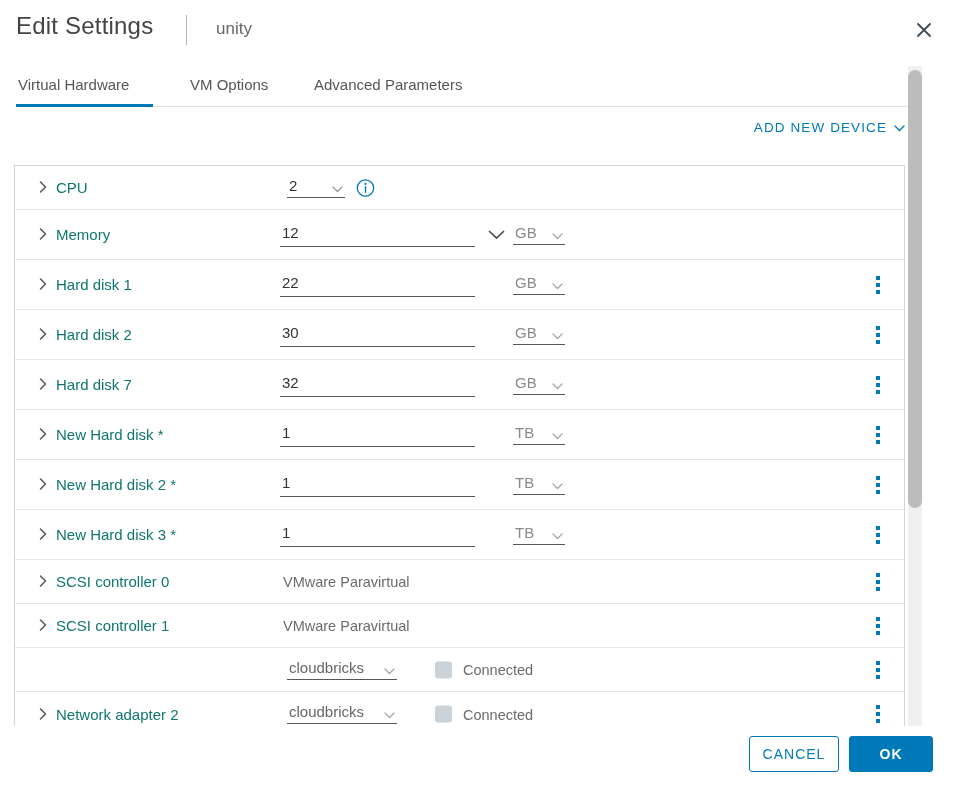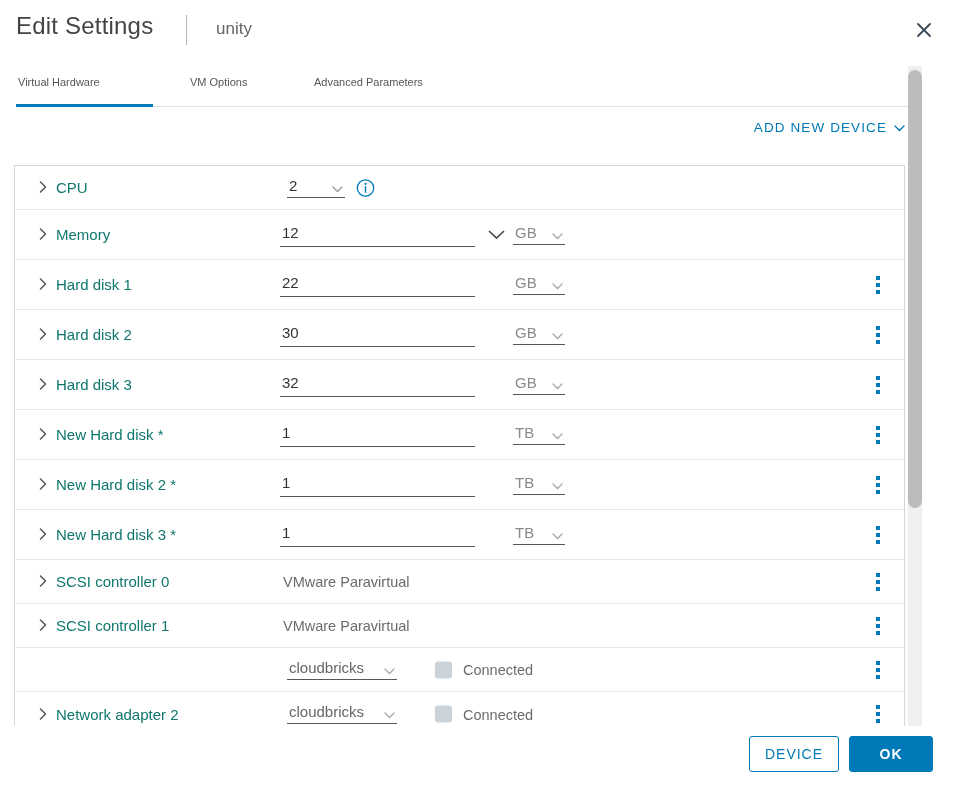--- a/index.html
+++ b/index.html
@@ -38,21 +38,21 @@
     display: flex; align-items: center; justify-content: center;
   }
   .close-btn svg { display: block; }
 
   
   .tabs {
     position: absolute; left: 0; top: 76px; width: 908px; height: 32px;
   }
   .tab {
     position: absolute; top: 0; height: 31px;
-    font-size: 11px; color: #565656; cursor: pointer;
+    font-size: 15px; color: #565656; cursor: pointer;
     padding: 0 2px 8px 2px;
     white-space: nowrap;
   }
   .tab.active { color: #565656; }
   .tabs-rule {
     position: absolute; left: 16px; top: 106px; width: 892px; height: 1px;
     background: #e0e0e0;
   }
   .tab-underline {
     position: absolute; top: 104px; height: 3px; background: #0079b8;
@@ -329,21 +329,21 @@
         </div>
     </div>
 
     <div class="row">
       <div class="row-label">
         <span class="expander">
           <svg width="8" height="12" viewBox="0 0 8 12" aria-hidden="true">
             <path d="M1.5 1 L6.5 6 L1.5 11" stroke="#565656" stroke-width="1.5" fill="none" stroke-linecap="round" stroke-linejoin="round"></path>
           </svg>
         </span>
-        <span>Hard disk 3</span>
+        <span>Hard disk 7</span>
       </div>
       <div class="field" style="left:265px;">
         <input class="underline-input" style="width: 195px;" value="32">
       </div>
       <div class="field" style="left:498px;">
         <div class="unit-select" style="width:52px; justify-content:space-between;">
           <span class="unit-text">GB</span>
           <svg width="11" height="7" viewBox="0 0 11 7" aria-hidden="true">
             <path d="M1 1 L5.5 5.5 L10 1" stroke="#a8a8a8" stroke-width="1.3" fill="none" stroke-linecap="round"></path>
           </svg>
@@ -519,17 +519,17 @@
         </div>
     </div>
 
   </div>
 
   <div class="scroll-track">
     <div class="scroll-thumb"></div>
   </div>
 
   <div class="footer">
-    <div class="btn btn-cancel">DEVICE</div>
+    <div class="btn btn-cancel">CANCEL</div>
     <div class="btn btn-ok">OK</div>
   </div>
 
 </div>
 
 </body></html>

